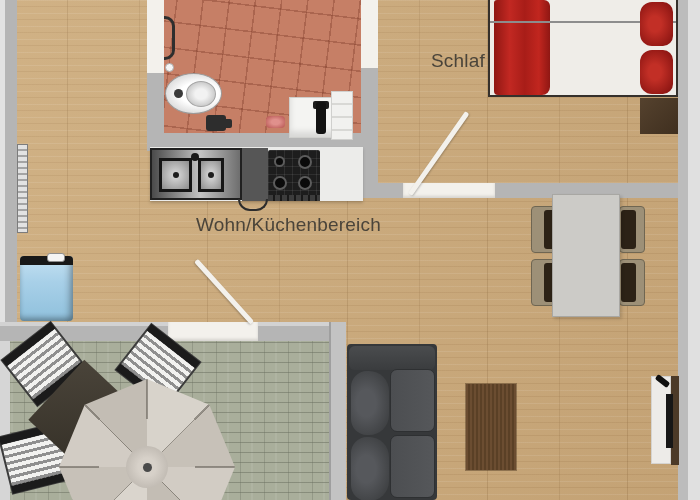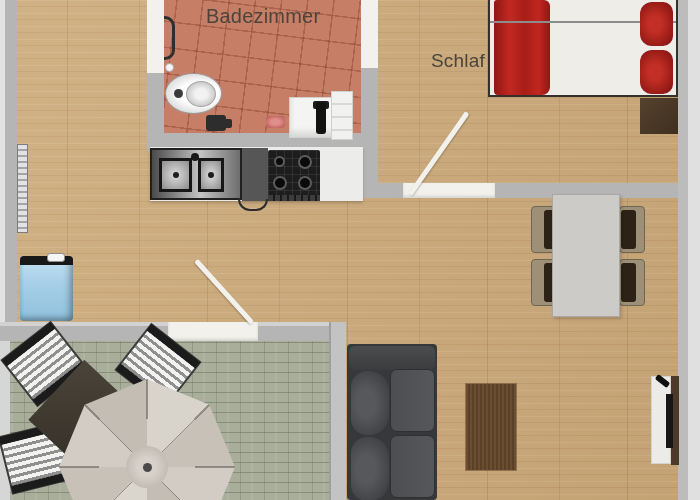--- a/index.html
+++ b/index.html
@@ -248,16 +248,16 @@
 
   <div class="lounger lounger-1"></div>
   <div class="lounger lounger-2"></div>
   <div class="lounger lounger-3"></div>
   <div class="terrace-table"></div>
   <div class="parasol">
     <div class="hub"></div>
     <div class="pole"></div>
   </div>
 
-  <div class="room-label label-bath">Badezimmer</div>
   <div class="room-label label-bedroom">Schlaf</div>
+  <div class="room-label label-living">Wohn/Küchenbereich</div>
 
 </div>
 
 </body></html>

